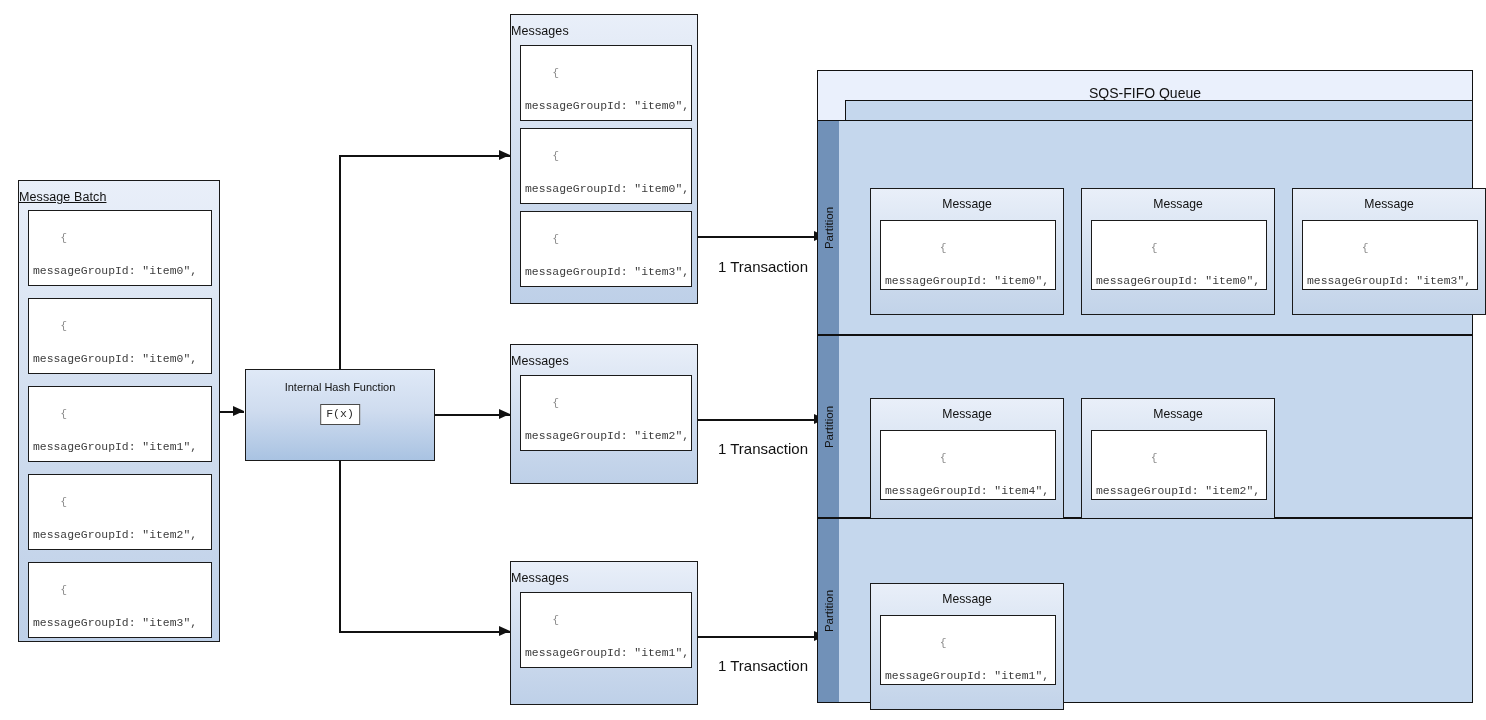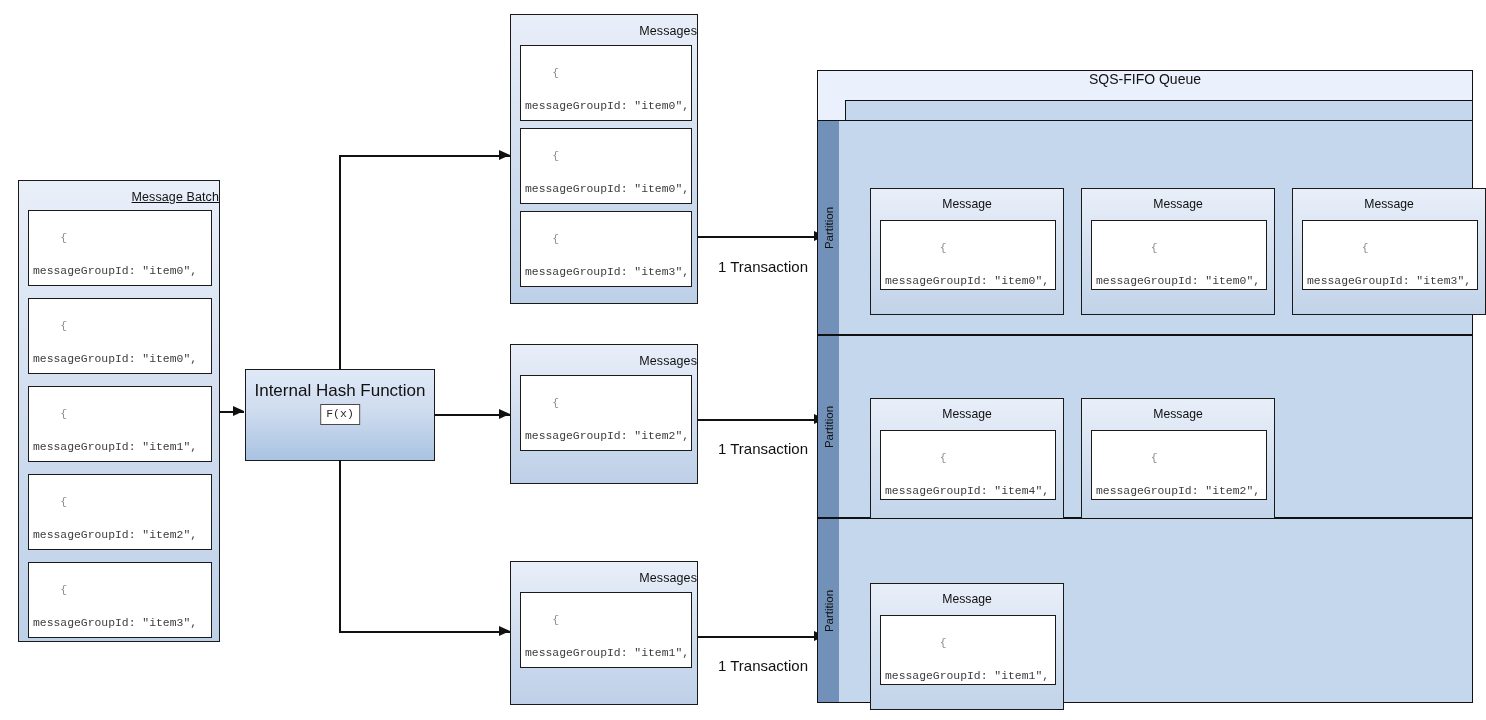--- a/index.html
+++ b/index.html
@@ -16,21 +16,21 @@
   }
 
   .abs { position: absolute; box-sizing: border-box; }
 
   
   .group-box {
     border: 1.4px solid #1a1a1a;
     background: linear-gradient(to bottom, #e9eff9 0%, #cfdcee 55%, #bed0e8 100%);
   }
   .group-title {
-    text-align: right;
+    text-align: left;
     font-size: 12.5px;
     color: #111111;
     line-height: 14px;
     letter-spacing: 0.1px;
   }
 
   
   .json-card {
     border: 1.4px solid #1a1a1a;
     background: #ffffff;
@@ -44,21 +44,21 @@
   }
   .json-card .brace { color: #8d8d8d; }
 
   
   .hash-box {
     border: 1.4px solid #1a1a1a;
     background: linear-gradient(to bottom, #dfe9f7 0%, #cfdcef 45%, #a9c3e2 100%);
   }
   .hash-title {
     text-align: center;
-    font-size: 17px;
+    font-size: 11px;
     color: #111111;
     margin-top: 11px;
   }
   .hash-fx {
     position: absolute;
     left: 50%;
     transform: translateX(-50%);
     top: 34px;
     border: 1.2px solid #4a4a4a;
     background: #ffffff;
@@ -70,21 +70,21 @@
   }
 
   
   .queue-outer {
     border: 1.6px solid #111111;
     background: #eaf0fc;
   }
   .queue-title {
     position: absolute;
     left: 0; right: 0;
-    top: 0;
+    top: 14px;
     text-align: center;
     font-size: 14px;
     color: #111111;
   }
   .queue-inner {
     border: 1.6px solid #111111;
     background: #c5d7ed;
   }
   .partition-row { position: absolute; }
   .partition-strip {

